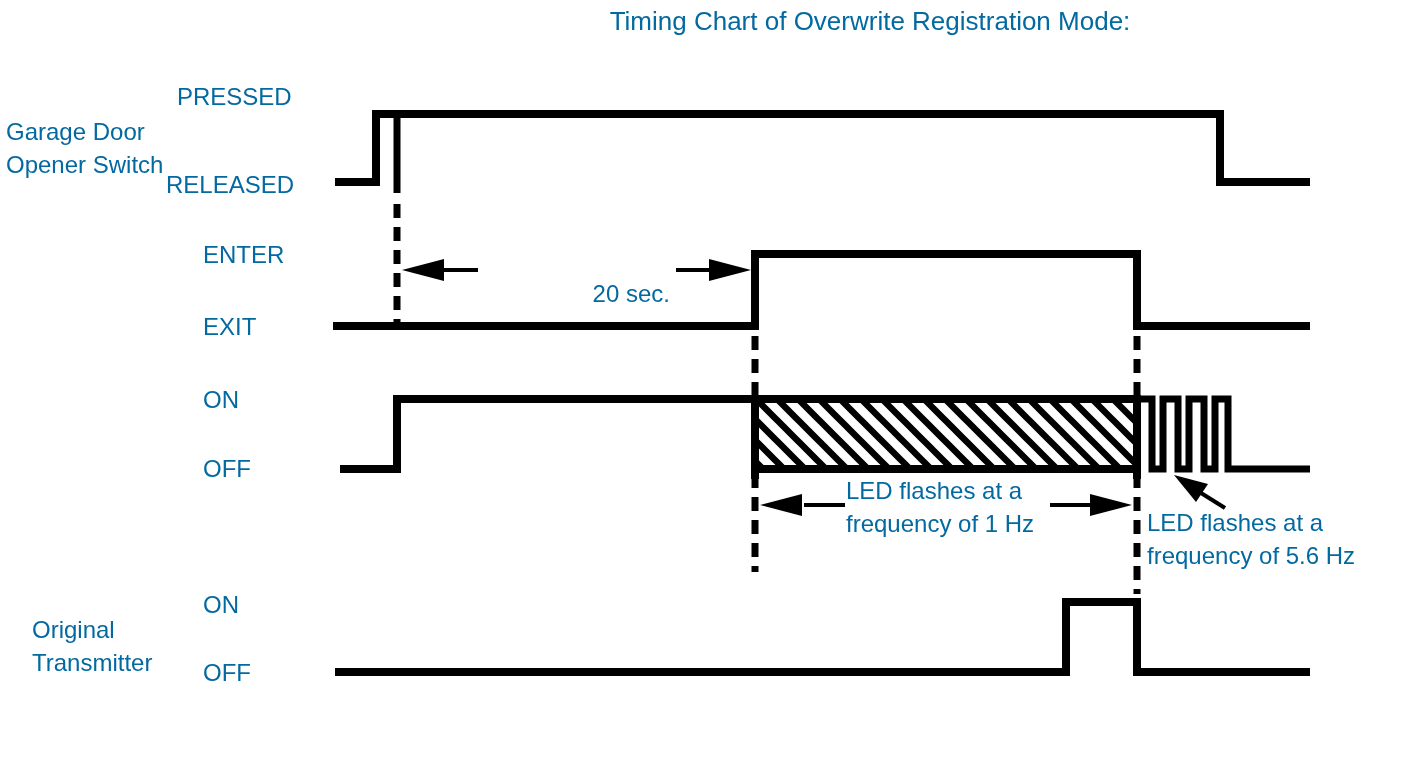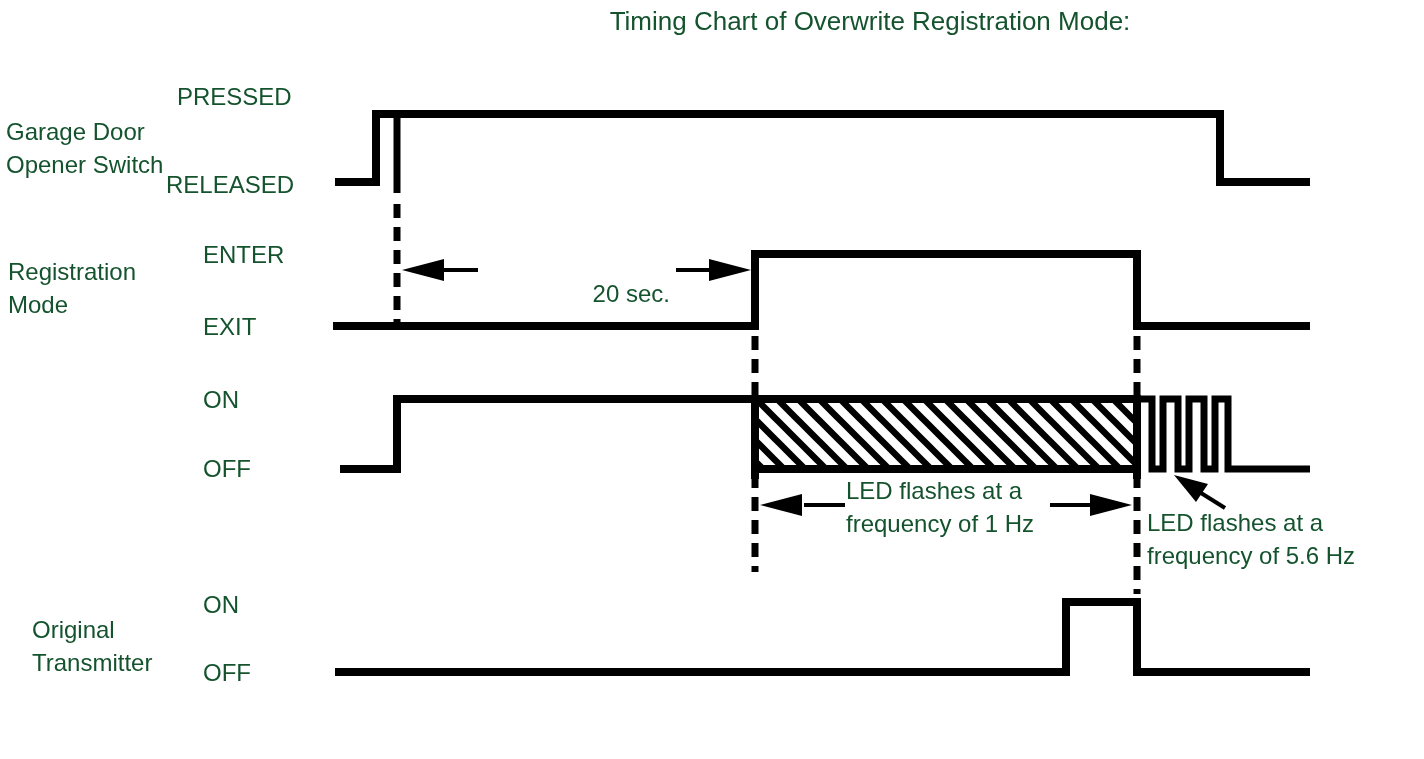--- a/index.html
+++ b/index.html
@@ -1,21 +1,21 @@
 <!DOCTYPE html>
 <html><head>
 <meta charset="utf-8">
 <style>
   html,body{margin:0;padding:0;background:#fff;}
   .stage{
     position:relative;width:1424px;height:759px;background:#fff;overflow:hidden;
     font-family:"Liberation Sans", sans-serif;color:#000;
   }
   .wave-svg{position:absolute;left:0;top:0;}
-  .t{position:absolute;font-size:24px;line-height:33px;white-space:pre-line;color:#14532d;}
+  .t{position:absolute;font-size:24px;line-height:33px;white-space:pre-line;color:#0369a1;}
   .title{font-size:26px;line-height:30px;text-align:center;}
   .center{text-align:right;margin-top:24px;}
 </style>
 </head>
 <body>
 
 <div class="stage">
 
   <svg class="wave-svg" width="1424" height="759" viewBox="0 0 1424 759">
     <defs>
@@ -80,22 +80,20 @@
     </g>
   </svg>
 
   <div class="t title" style="left:520px;top:6px;width:700px;">Timing Chart of Overwrite Registration Mode:</div>
 
   <div class="t" style="left:6px;top:100px;margin-top:15px;">Garage Door
 Opener Switch</div>
   <div class="t" style="left:177px;top:80px;">PRESSED</div>
   <div class="t" style="left:166px;top:168px;">RELEASED</div>
 
-  <div class="t" style="left:8px;top:255px;">Registration
-Mode</div>
   <div class="t" style="left:203px;top:238px;text-align:center;">ENTER</div>
   <div class="t" style="left:203px;top:310px;">EXIT</div>
 
   <div class="t" style="left:203px;top:383px;">ON</div>
   <div class="t" style="left:203px;top:452px;">OFF</div>
 
   <div class="t" style="left:8px;top:613px;margin-left:24px;">Original
 Transmitter</div>
   <div class="t" style="left:203px;top:588px;">ON</div>
   <div class="t" style="left:203px;top:656px;">OFF</div>

